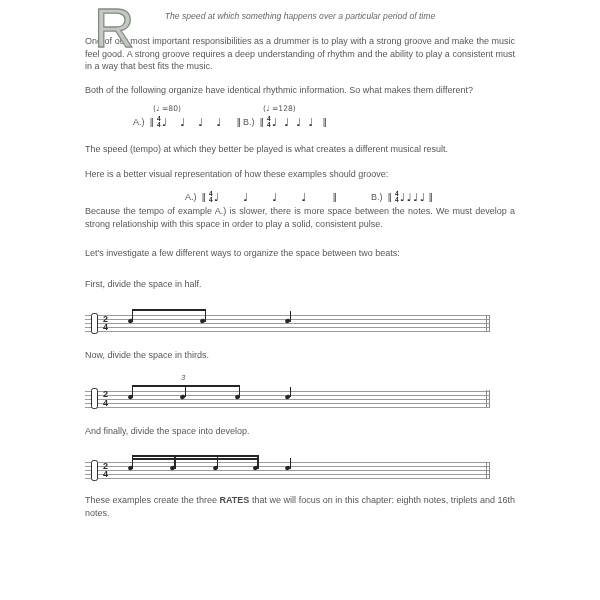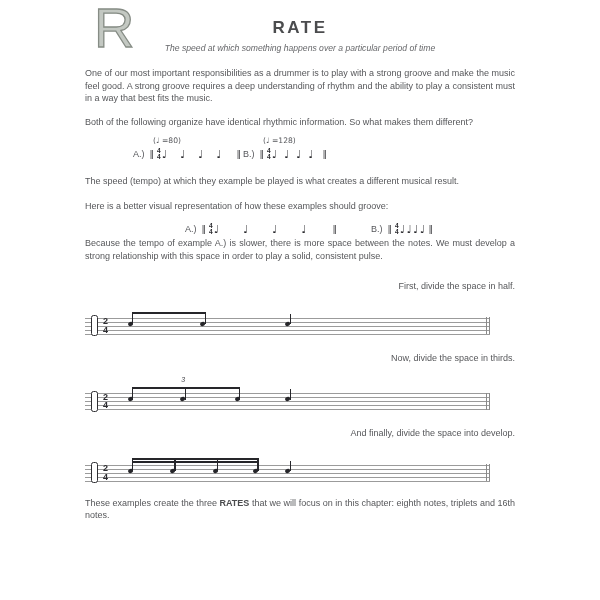--- a/index.html
+++ b/index.html
@@ -16,21 +16,21 @@
   .subtitle{text-align:center;font-style:italic;font-size:8.6px;color:#66676a;
         margin-top:5px;}
   
   .para{font-size:9px;line-height:12.5px;text-align:justify;margin:0;}
   .p1{margin-top:14px;}
   .p2{margin-top:11px;}
   .p3{margin-top:13px;}
   .p4{margin-top:12px;}
   .p5{}
   .p6{margin-top:17px;}
-  .plabel{margin-top:18px;text-align:right;}
+  .plabel{margin-top:18px;text-align:left;}
   .closing{margin-top:16px;}
   .closing b{font-weight:700;color:#4b4c4e;}
   
   .examples-row{display:flex;margin-top:8px;}
   .examples-row.row1{padding-left:48px;}
   .examples-row.row1 .mini-example + .mini-example{}
   .examples-row.row2{padding-left:100px;margin-top:9px;}
   .examples-row.row2 .mini-example + .mini-example{margin-left:32px;}
   .tempo{font-size:7.6px;color:#55565a;margin-left:20px;margin-bottom:1px;
         font-family:"DejaVu Sans",sans-serif;}
@@ -63,21 +63,20 @@
   .tuplet{position:absolute;font-size:7px;font-style:italic;color:#44444a;top:-17px;}
   .endbar{position:absolute;right:0;top:-0.5px;height:17px;width:2px;
         border-left:1px solid #8a8a8a;border-right:1px solid #8a8a8a;}
 </style>
 </head>
 <body>
 
 <div class="page">
 
   <div class="chapter-letter">R</div>
-  <div class="title">RATE</div>
   <div class="subtitle">The speed at which something happens over a particular period of time</div>
 
   <p class="para p1">One of our most important responsibilities as a drummer is to play with a strong groove and make the music feel good. A strong groove requires a deep understanding of rhythm and the ability to play a consistent must in a way that best fits the music.</p>
   <p class="para p2">Both of the following organize have identical rhythmic information. So what makes them different?</p>
 
   <div class="examples-row row1">
     <div class="mini-example">
       <div class="tempo">(♩ =80)</div>
       <div class="mini-line">
         <span class="ex-label">A.)</span>
@@ -108,21 +107,21 @@
           <span>♩</span>
             <span>♩</span>
             <span>♩</span>
             <span>♩</span>
         </span>
         <span class="mini-barline">‖</span>
       </div>
     </div>
   </div>
 
-  <p class="para p3">The speed (tempo) at which they example be played is what creates a different musical result.</p>
+  <p class="para p3">The speed (tempo) at which they better be played is what creates a different musical result.</p>
   <p class="para p4">Here is a better visual representation of how these examples should groove:</p>
 
   <div class="examples-row row2">
     <div class="mini-example">
       <div class="mini-line">
         <span class="ex-label">A.)</span>
         <span class="mini-barline">‖</span>
         <span class="mini-ts">
             <span>4</span>
             <span>4</span>
@@ -149,20 +148,21 @@
             <span>♩</span>
             <span>♩</span>
             <span>♩</span>
         </span>
         <span class="mini-barline">‖</span>
       </div>
     </div>
   </div>
 
   <p class="para p5">Because the tempo of example A.) is slower, there is more space between the notes. We must develop a strong relationship with this space in order to play a solid, consistent pulse.</p>
+  <p class="para p6">Let's investigate a few different ways to organize the space between two beats:</p>
 
   <p class="para plabel">First, divide the space in half.</p>
   <div class="staff-block">
     <div class="staff">
       <div class="staff-line" style="top:0"></div>
       <div class="staff-line" style="top:4px"></div>
       <div class="staff-line" style="top:8px"></div>
       <div class="staff-line" style="top:12px"></div>
       <div class="staff-line" style="top:16px"></div>
       <div class="clef"></div>

